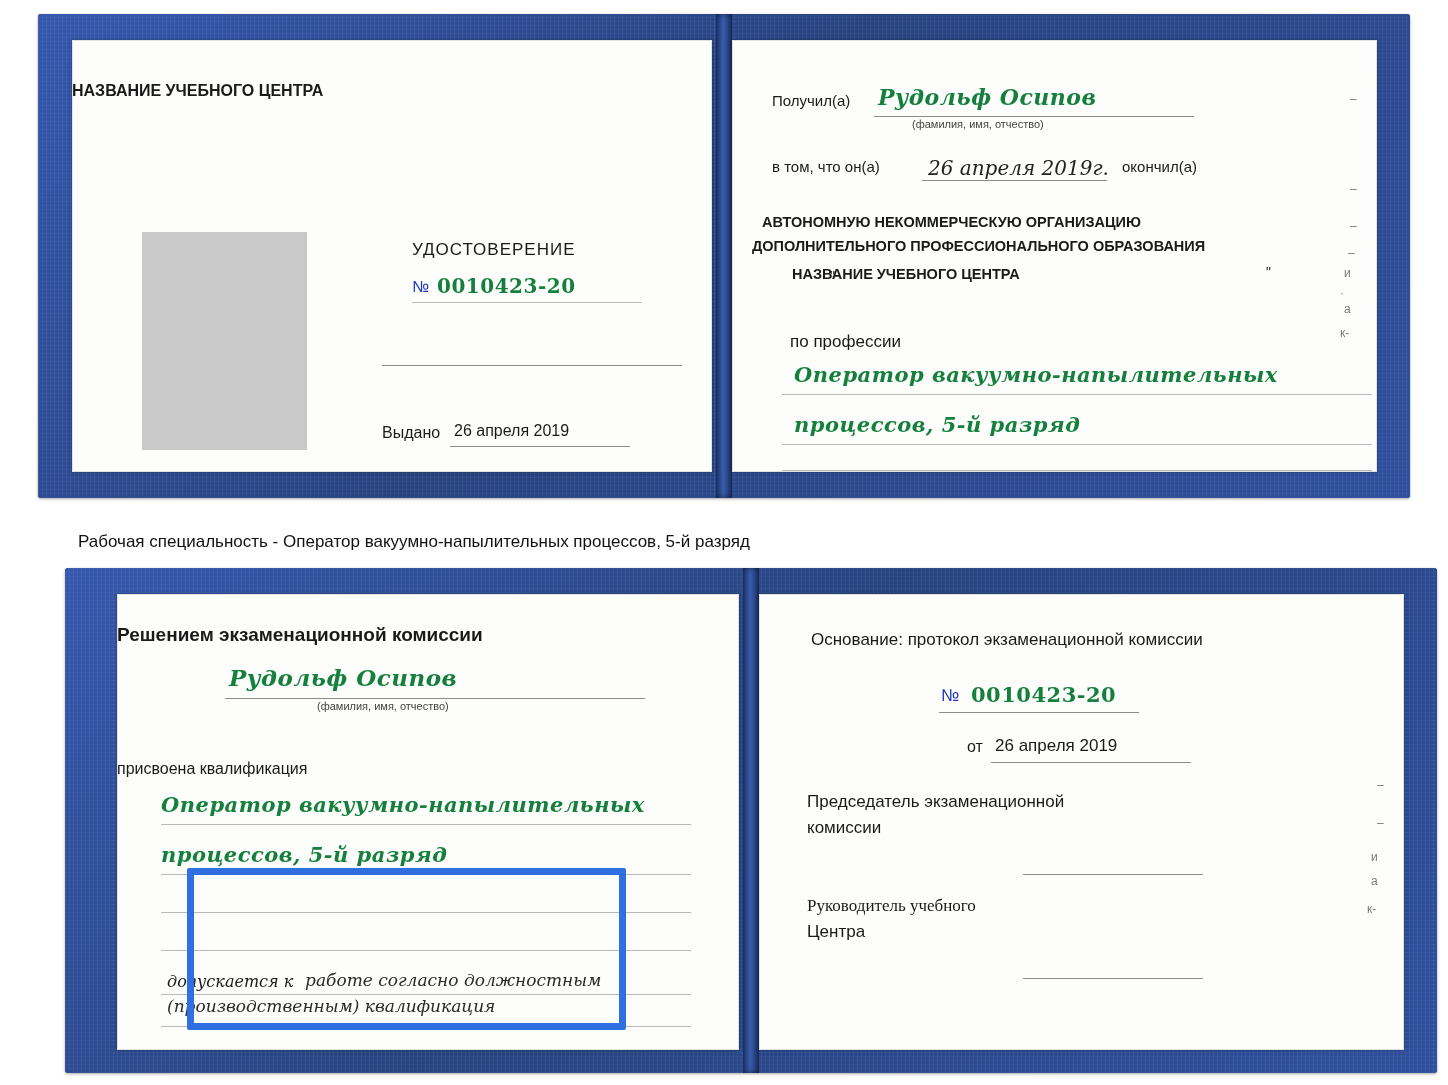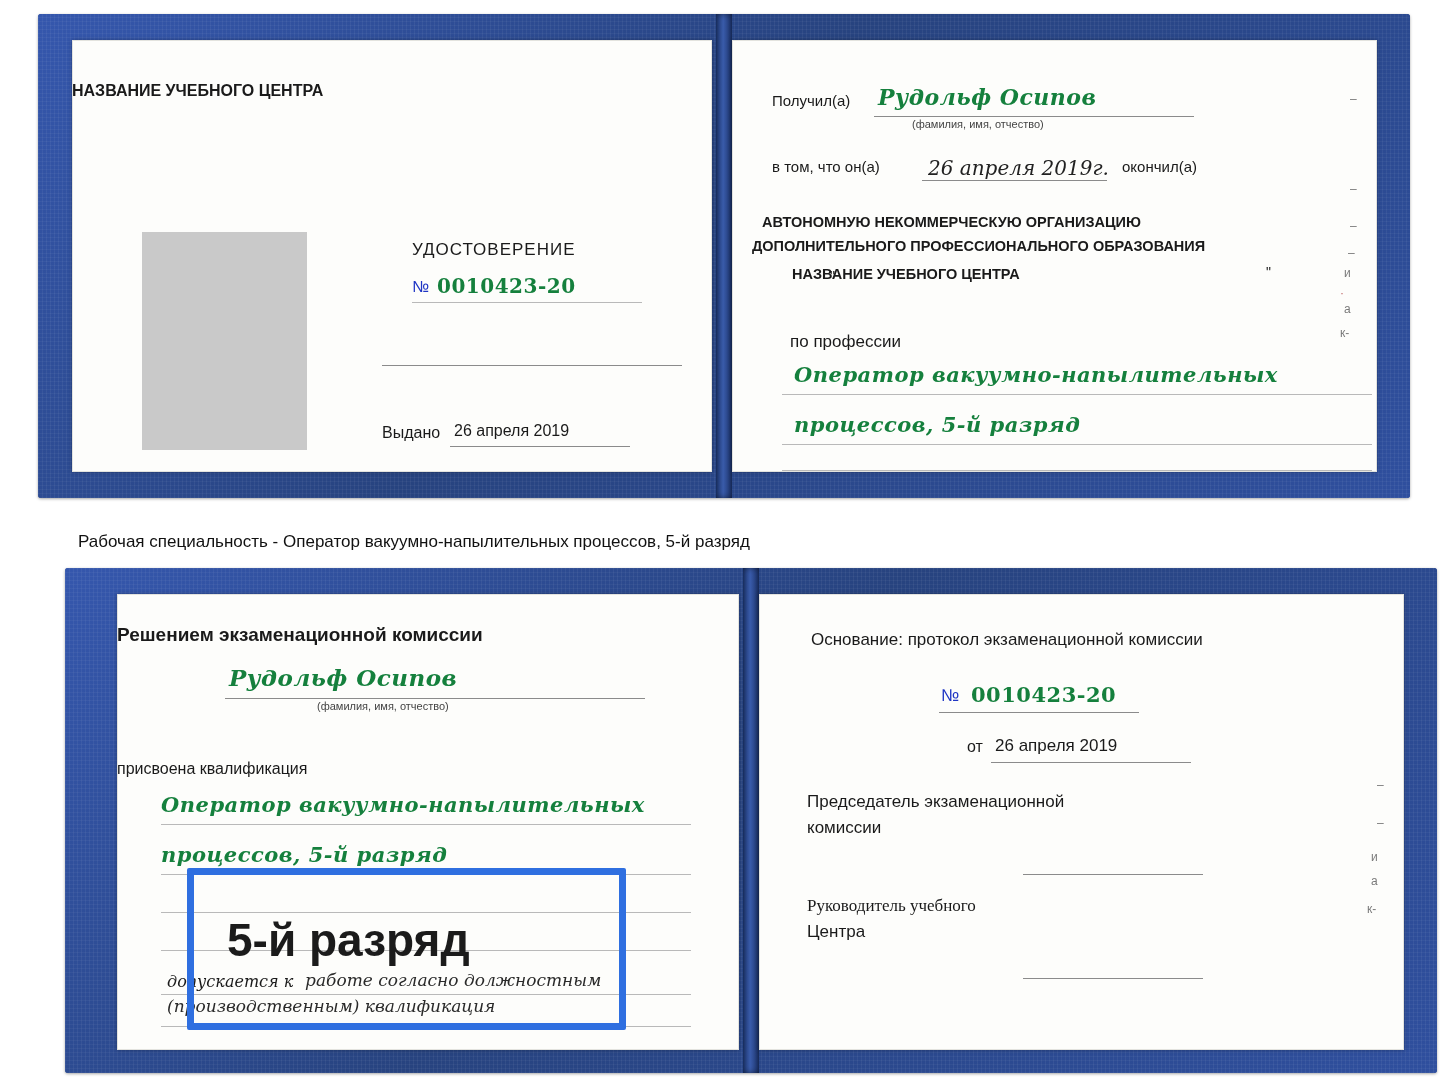--- a/index.html
+++ b/index.html
@@ -230,21 +230,20 @@
 
         <div class="t hand-dark" style="left:50px; top:378px; font-size:16px; color:#1a1a1a;">допускается к</div>
         <div class="t hand-dark" style="left:188px; top:376px; font-size:17px;">работе согласно должностным</div>
         <div class="rule light" style="left:44px; top:400px; width:530px;"></div>
         <div class="t hand-dark" style="left:50px; top:402px; font-size:17px;">(производственным) квалификация</div>
         <div class="rule light" style="left:44px; top:432px; width:530px;"></div>
       </div>
     </div>
 
     <div class="highlight-box" style="left:122px; top:300px; width:425px; height:148px;"></div>
-    <div class="highlight-text" style="left:162px; top:345px;">5-й разряд</div>
 
     <div class="sheet" style="left:694px; top:26px; width:645px; height:456px;">
       <div class="sheet-inner">
         <div class="t" style="left:52px; top:36px; font-size:17px;">Основание: протокол экзаменационной комиссии</div>
 
         <div class="t" style="left:182px; top:92px; font-size:17px; color:#1f35c4;">№</div>
         <div class="t hand" style="left:212px; top:88px; font-size:21px; font-style:normal; font-weight:bold;">0010423-20</div>
         <div class="rule" style="left:180px; top:118px; width:200px;"></div>
 
         <div class="t" style="left:208px; top:144px; font-size:16px;">от</div>

